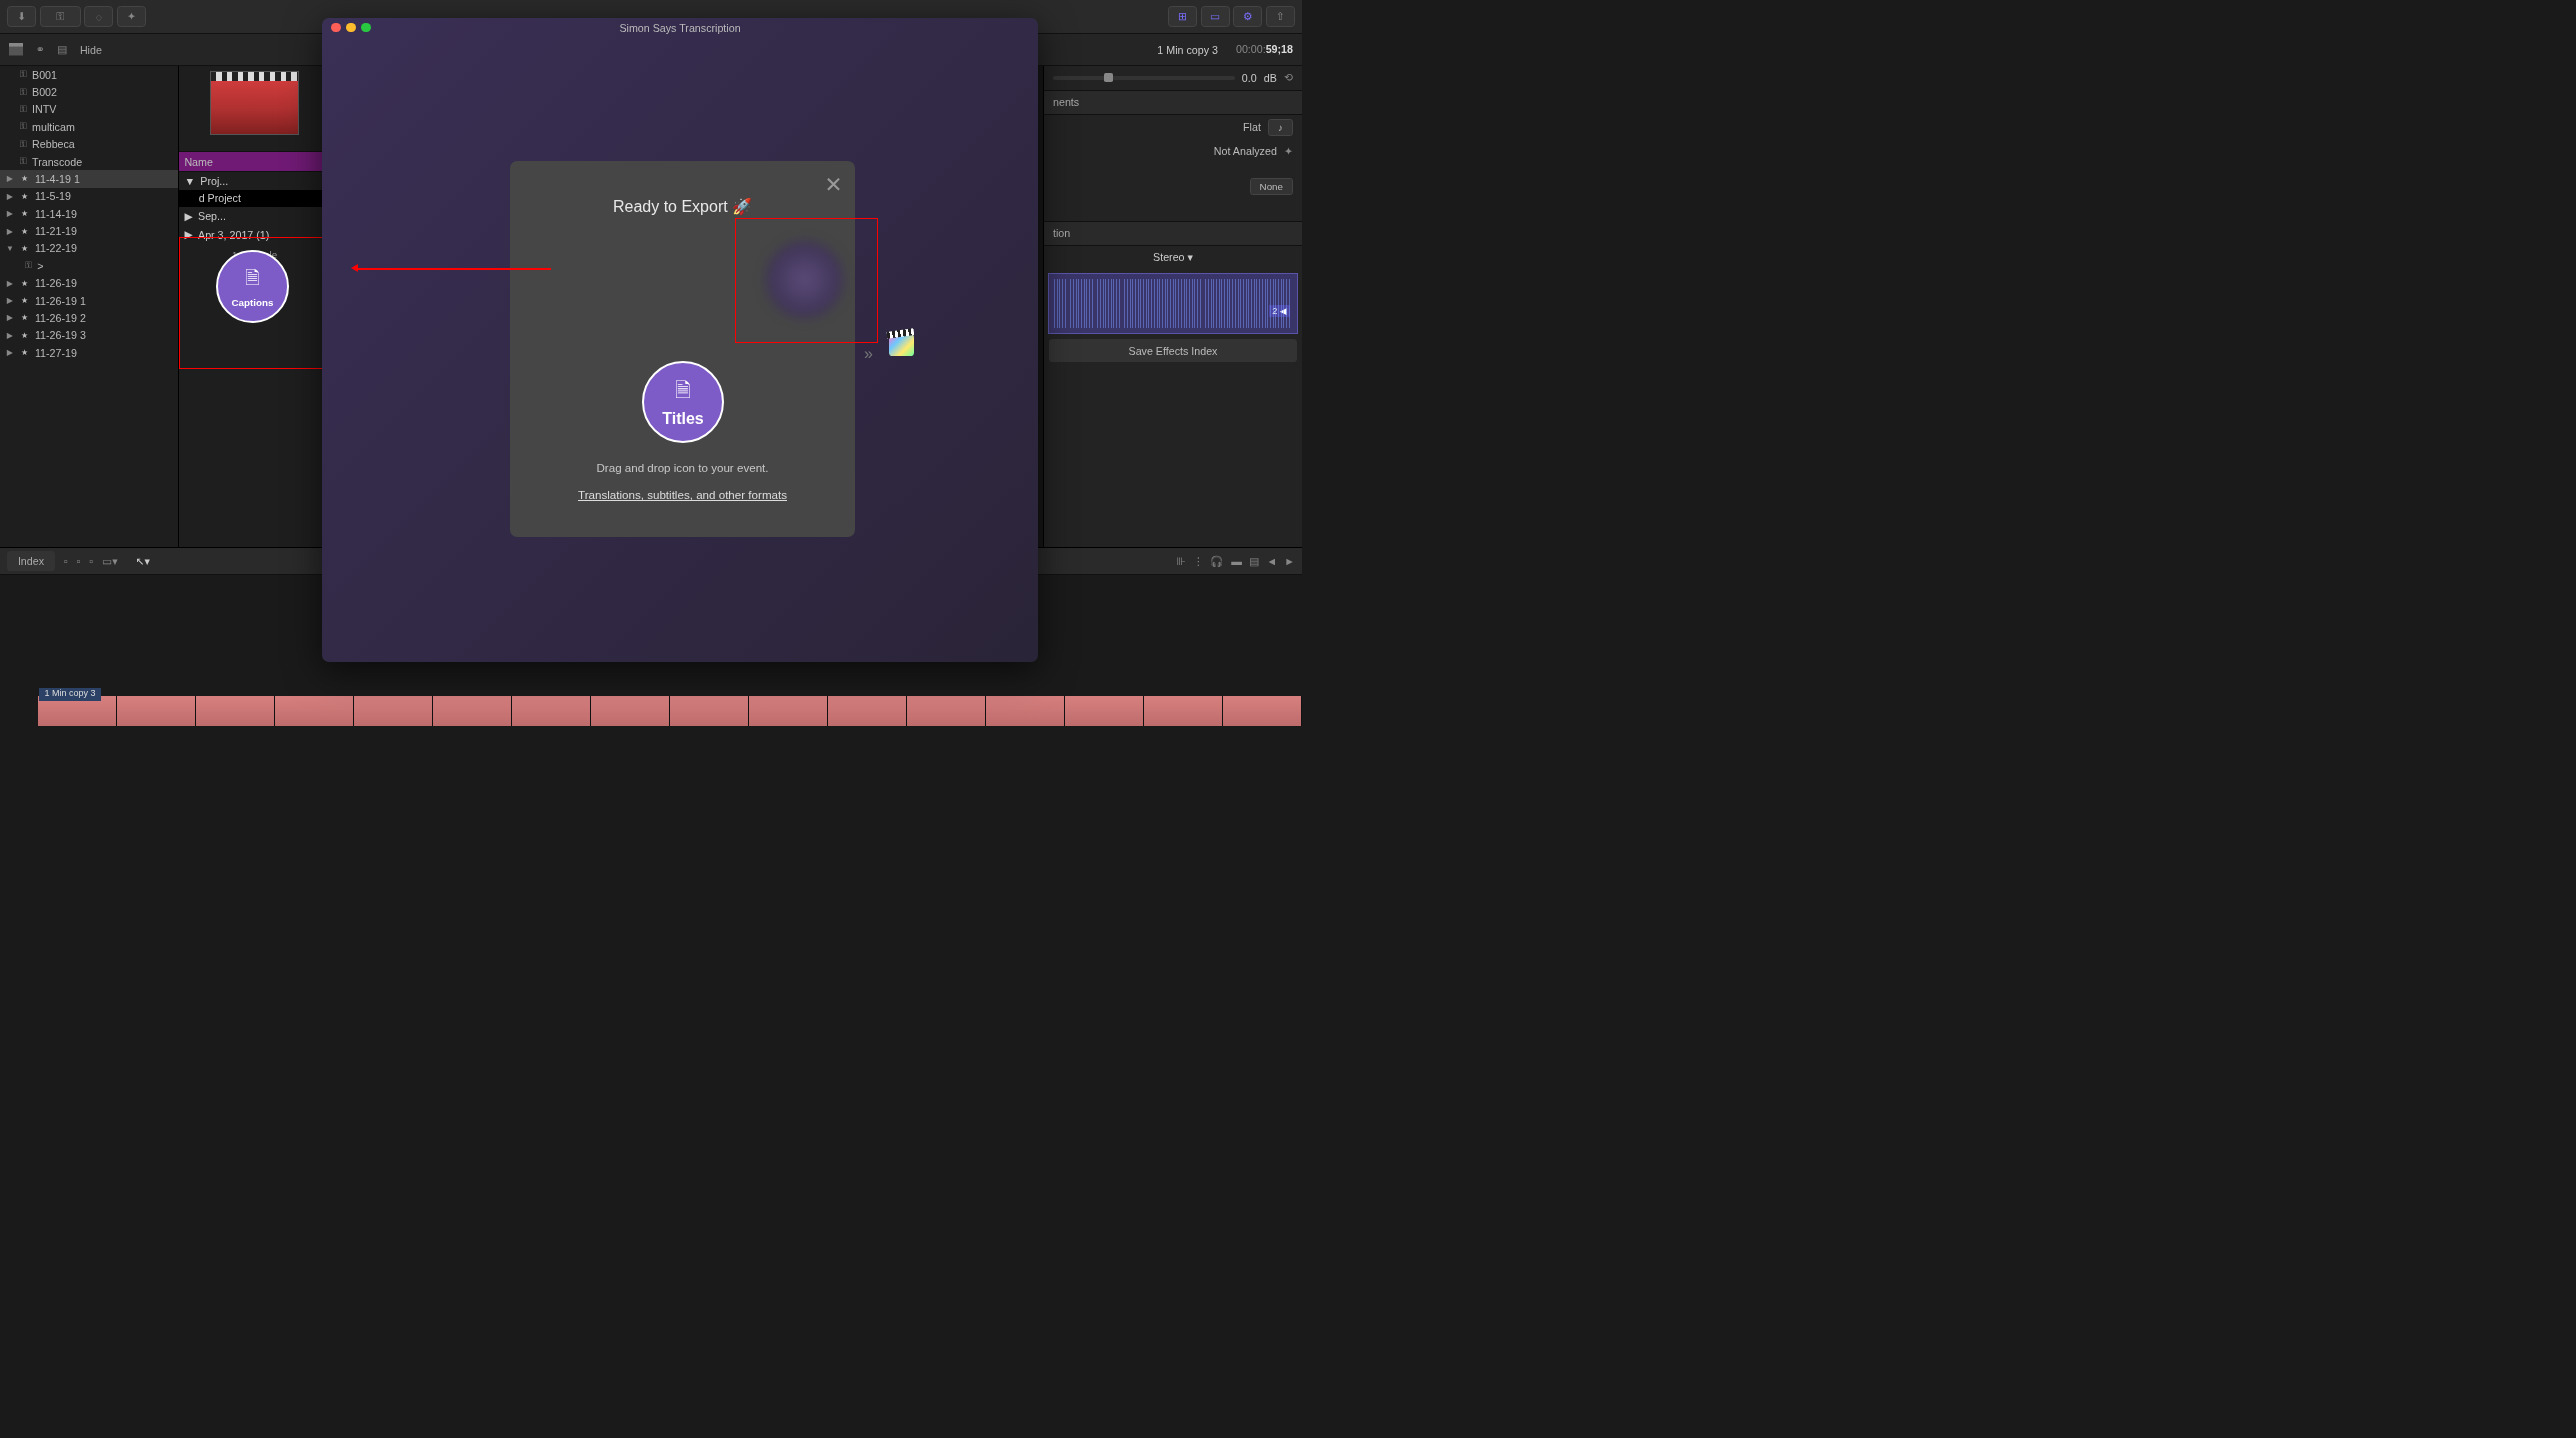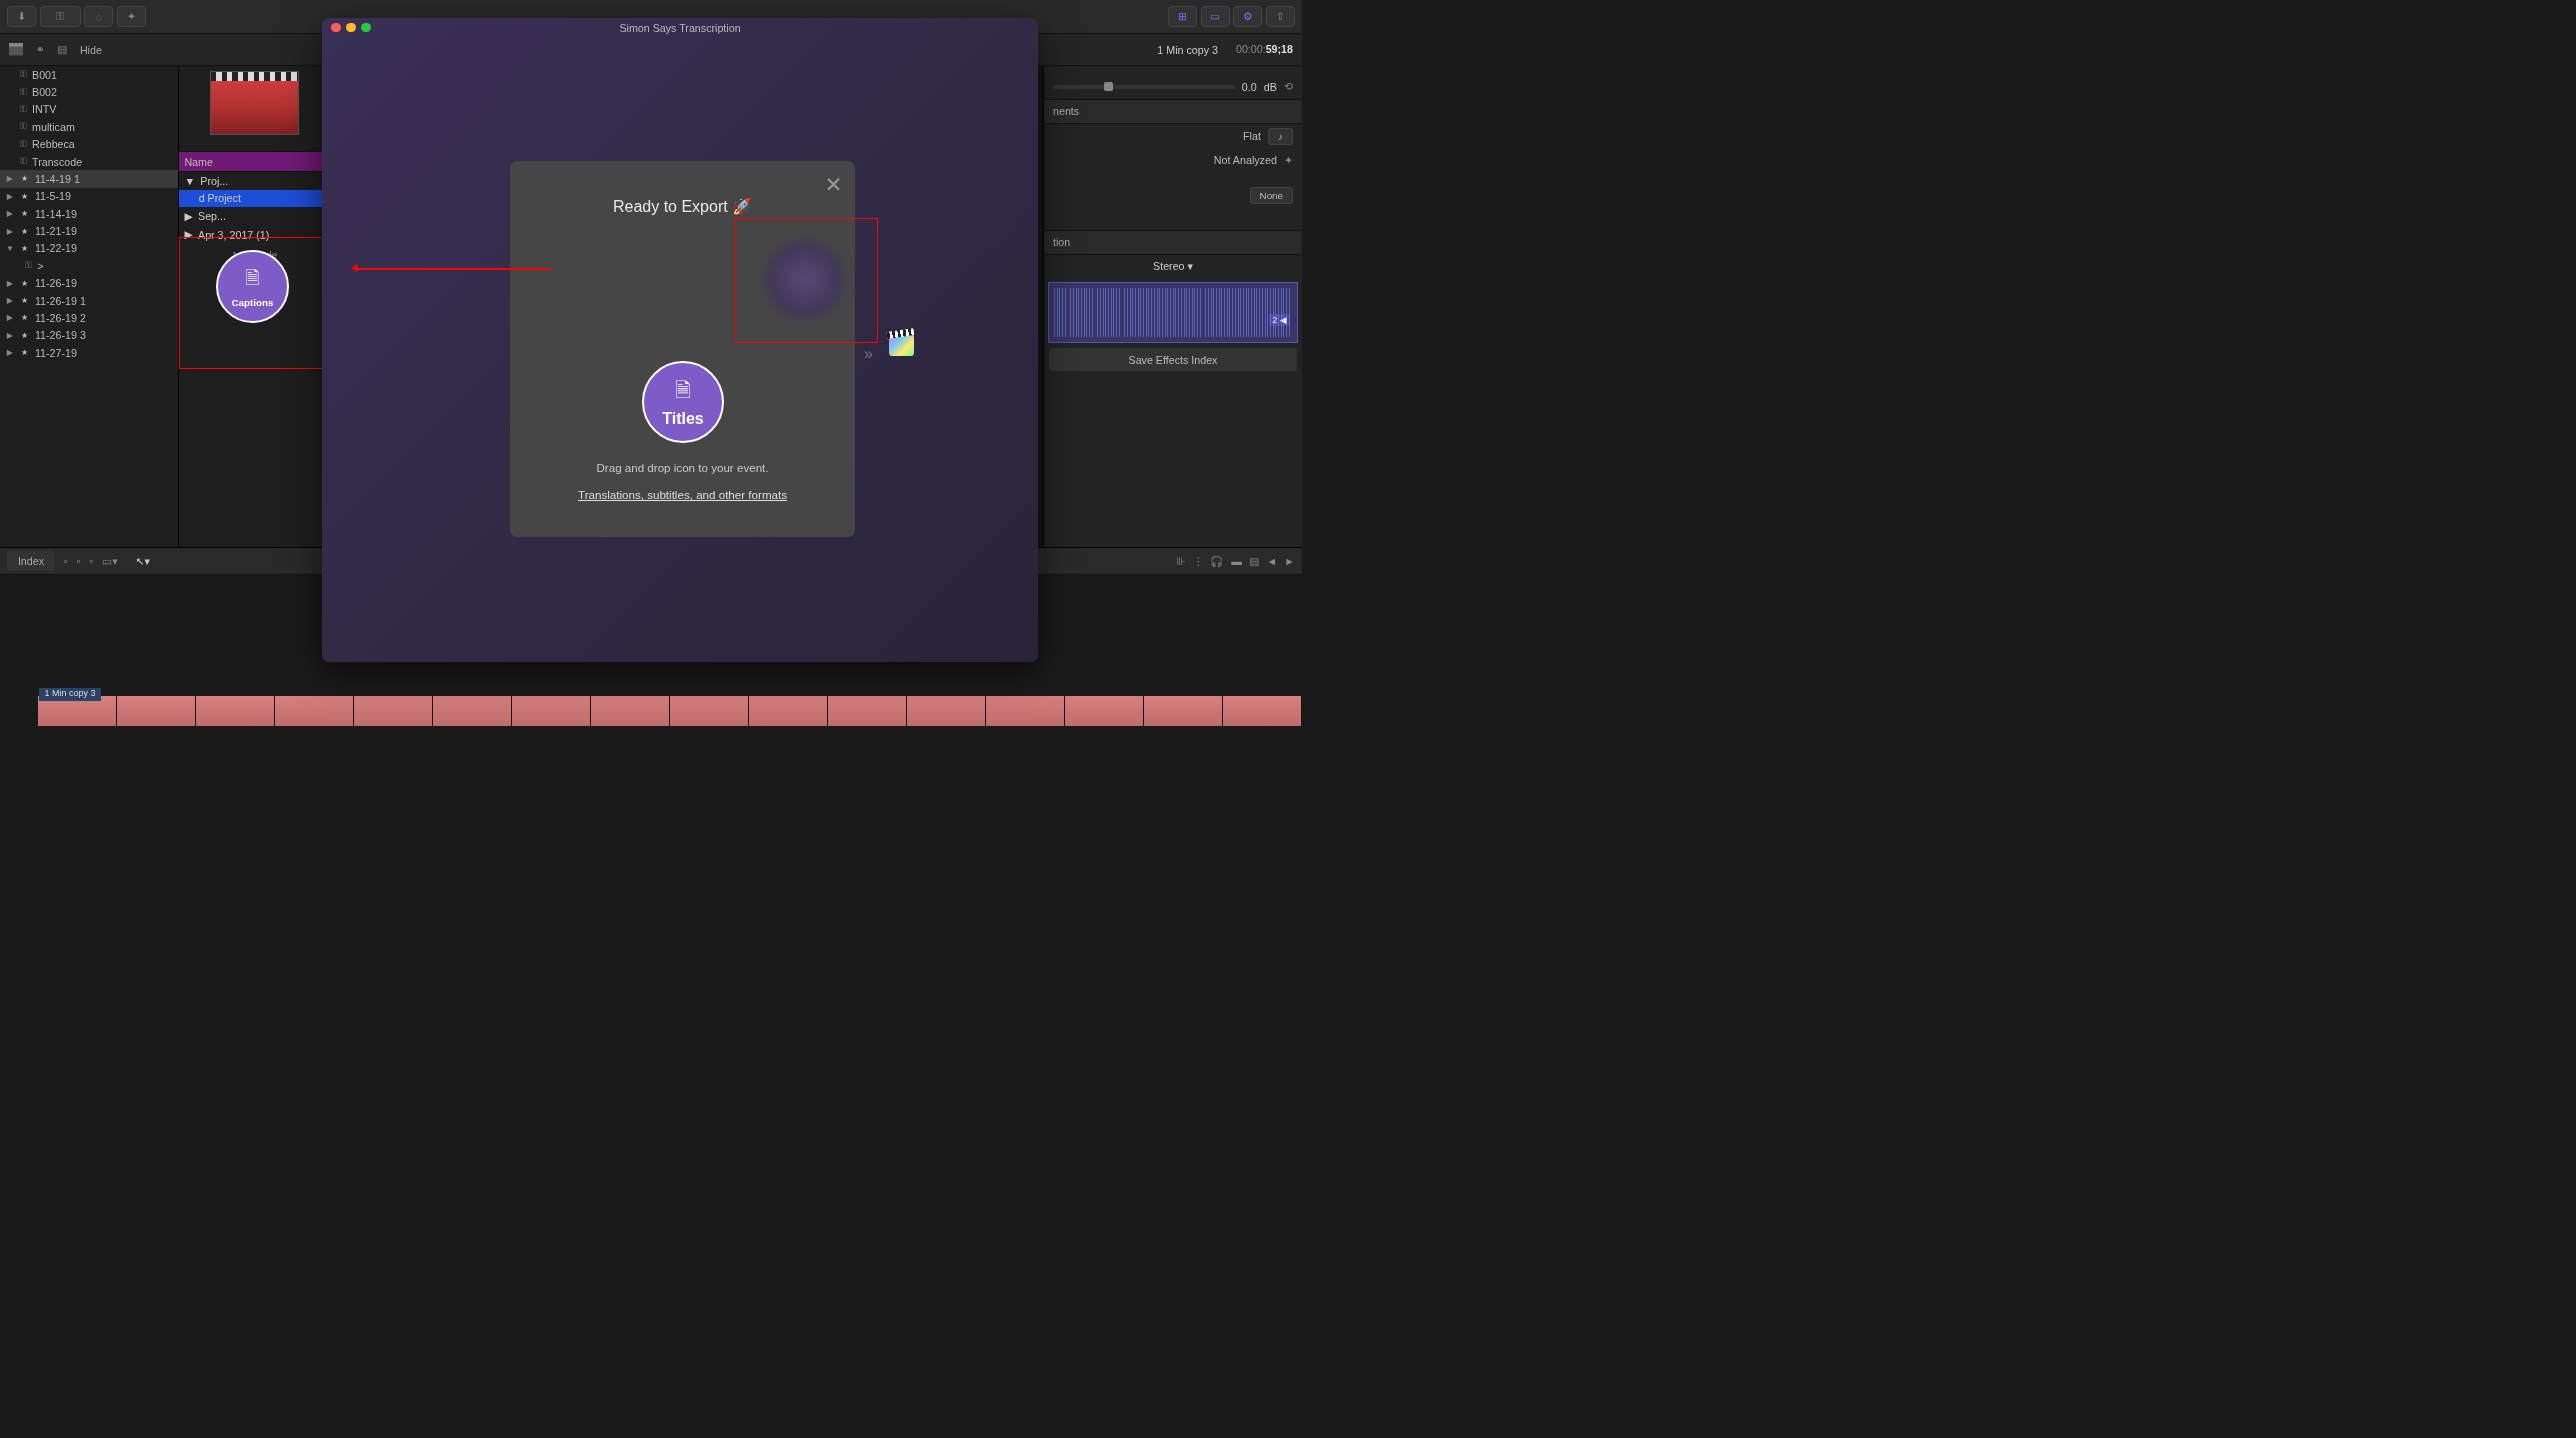--- a/index.html
+++ b/index.html
@@ -32,21 +32,21 @@
 .sb-item .star { width: 9.8px; height: 9.8px; display: inline-flex; align-items: center; justify-content: center; font-size: 8px; }
 .sb-key { color: #888; font-size: 9px; }
 
 
 .browser-content { padding: 5.4px; }
 .clip-thumb { width: 89px; height: 64px; border: 1.8px solid #555; background: linear-gradient(#d84040 0%, #b03030 60%, #802020 100%); position: relative; margin: 0 auto 5.4px; }
 .clip-thumb::before { content:""; position:absolute; top:0; left:0; right:0; height:9px; background: repeating-linear-gradient(90deg,#222 0,#222 5.4px,#ddd 5.4px,#ddd 10.7px); }
 
 .name-header { background: #701a75; padding: 3.6px 5.4px; border-top: 0.9px solid #111; border-bottom: 0.9px solid #111; margin-top: 5px; color: #bbb; }
 .list-item { padding: 2.7px 5.4px; display: flex; align-items: center; gap: 5.4px; color: #ccc; }
-.list-item.sel { background: #1d4ed8; }
+.list-item.sel { background: #000000; }
 .list-footer { text-align: center; color: #999; padding: 5.4px; font-size: 9.8px; }
 
 .red-box1 { position: absolute; border: 1.8px solid #f00; left: 0; top: 171px; width: 150px; height: 132px; pointer-events: none; }
 
 
 .insp-row { display: flex; justify-content: flex-end; align-items: center; padding: 4.5px 9px; gap: 7.2px; color: #bbb; }
 .insp-row .field { background: #333; border:0.9px solid #444; padding: 1.8px 9px; border-radius: 2.7px; font-size: 9.8px; }
 .insp-section { padding: 5.4px 9px; background: #2a2a2a; border-top: 0.9px solid #111; border-bottom: 0.9px solid #111; color: #aaa; }
 .waveform-block { height: 61px; background: #3a3568; border: 0.9px solid #5a55a8; margin: 3.6px; position: relative; }
 .waveform-block::after { content:""; position:absolute; inset:5.4px; background: repeating-linear-gradient(90deg, rgba(120,150,255,0.5) 0, rgba(120,150,255,0.5) 0.9px, transparent 0.9px, transparent 2.7px); }
@@ -98,21 +98,21 @@
 
 .red-arrow { position: absolute; left: 354px; top: 268px; width: 197px; height: 1.8px; background: #f00; z-index: 200; }
 .red-arrow::before { content:""; position:absolute; left:-7.2px; top:-3.6px; border:4.5px solid transparent; border-right:7.2px solid #f00; }
 
 
 .captions-drag { position: absolute; left: 216px; top: 250px; width: 73px; height: 73px; border-radius: 50%; background: #7e5cc7; border: 2.7px solid #fff; display: flex; flex-direction: column; align-items: center; justify-content: center; color: #fff; z-index: 150; }
 .captions-drag .doc-ic { font-size: 18px; }
 .captions-drag .lbl { font-size: 9.8px; margin-top: 1.8px; font-weight: 600; }
 
 
-.db-row { display:flex; align-items:center; justify-content: center; gap: 7.2px; padding: 5.4px 9px; margin-top: 9px; }
+.db-row { display:flex; align-items:center; justify-content: center; gap: 7.2px; padding: 5.4px 9px; }
 .db-track { flex:1; height:3.6px; background:#333; border-radius:1.8px; position:relative; }
 .db-knob { position:absolute; top:-2.7px; left:28%; width:9px; height:9px; background:#888; border-radius:1.8px; }
 
 svg { display: block; }
 </style>
 </head>
 <body>
 
 <div class="top-toolbar">
   <div class="tb-left">

